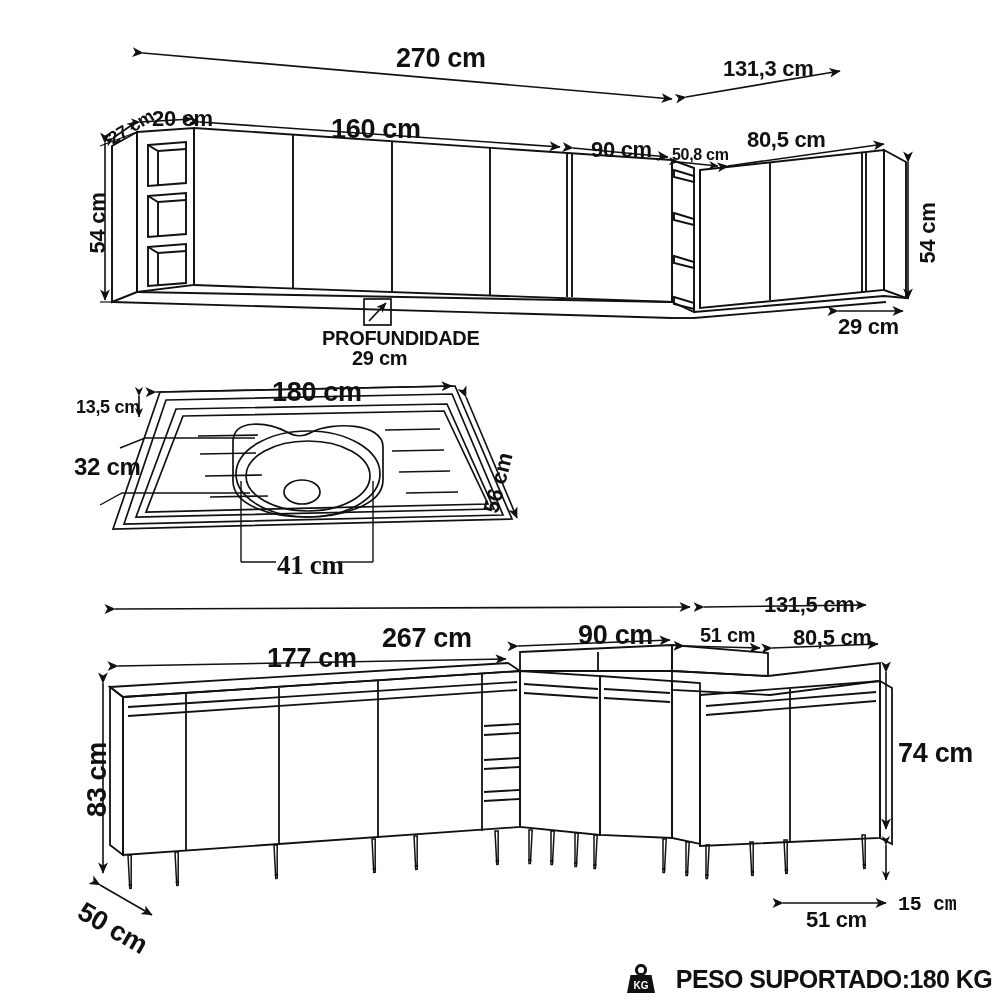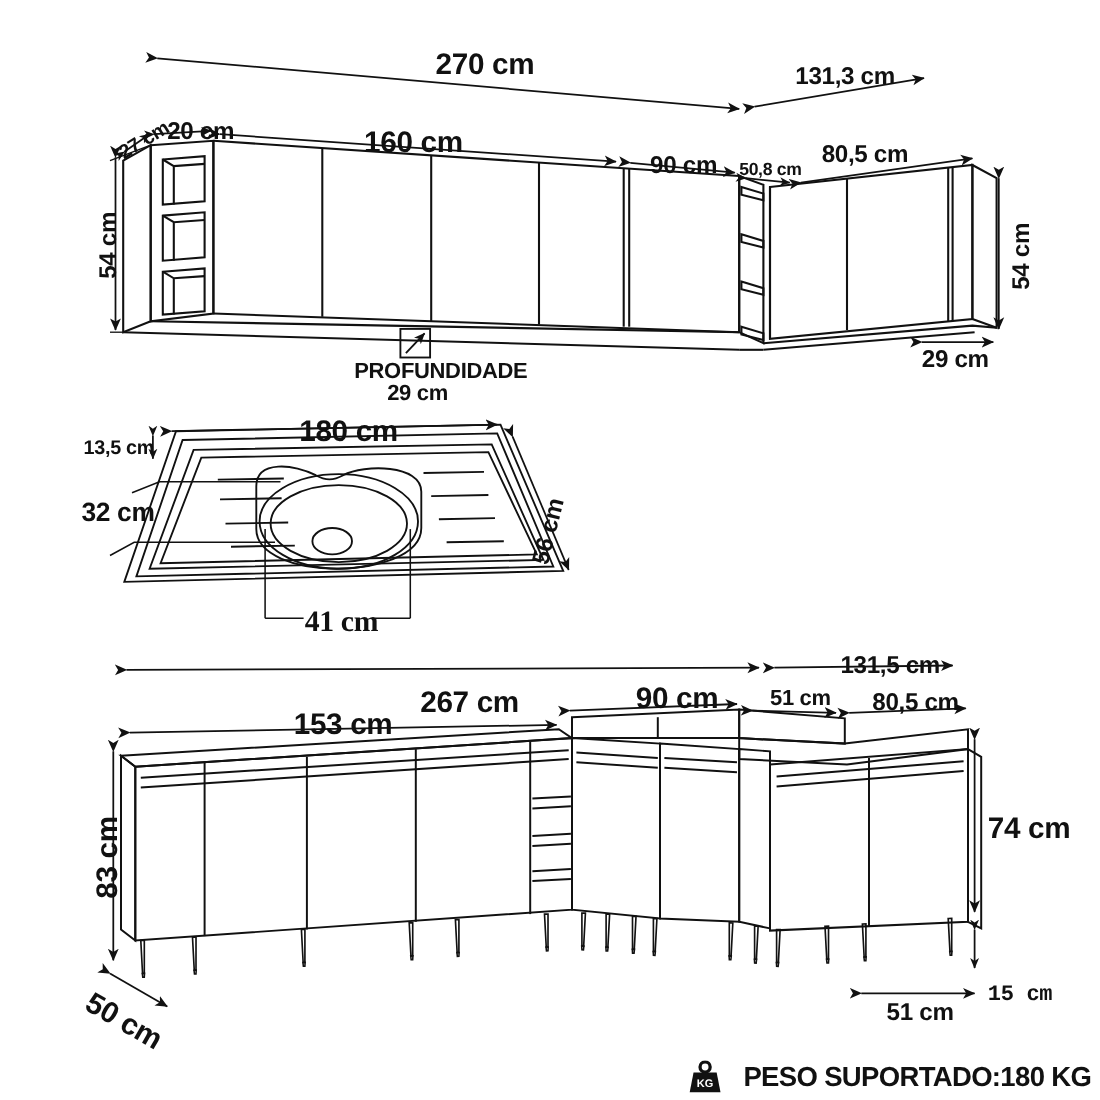--- a/index.html
+++ b/index.html
@@ -271,21 +271,21 @@
   <div class="lbl s12" style="left:352px;top:348px;">29 cm</div>
 
   <div class="lbl s16" style="left:272px;top:379px;">180 cm</div>
   <div class="lbl s11" style="left:76px;top:398px;">13,5 cm</div>
   <div class="lbl s14" style="left:74px;top:455px;">32 cm</div>
   <div class="lbl s13 cond" style="left:468px;top:472px;transform:rotate(-76deg);">56 cm</div>
   <div class="lbl s16" style="left:277px;top:552px;font-family:Liberation Serif, serif;">41 cm</div>
 
   <div class="lbl s16" style="left:382px;top:593px;margin-top:32px;">267 cm</div>
   <div class="lbl s13" style="left:748px;top:594px;margin-left:16px;">131,5 cm</div>
-  <div class="lbl s16" style="left:267px;top:645px;">153 cm</div>
+  <div class="lbl s16" style="left:267px;top:645px;">177 cm</div>
   <div class="lbl s16" style="left:578px;top:622px;">90 cm</div>
   <div class="lbl s12" style="left:700px;top:625px;">51 cm</div>
   <div class="lbl s13" style="left:793px;top:627px;">80,5 cm</div>
   <div class="lbl s16 cond" style="left:60px;top:766px;transform:rotate(-90deg);">83 cm</div>
   <div class="lbl s16 cond" style="left:75px;top:915px;transform:rotate(30deg);">50 cm</div>
   <div class="lbl s16" style="left:898px;top:740px;">74 cm</div>
   <div class="lbl s12" style="left:898px;top:895px;font-family:Liberation Mono, monospace;">15 cm</div>
   <div class="lbl s13" style="left:806px;top:909px;">51 cm</div>
 
   <div id="peso">

